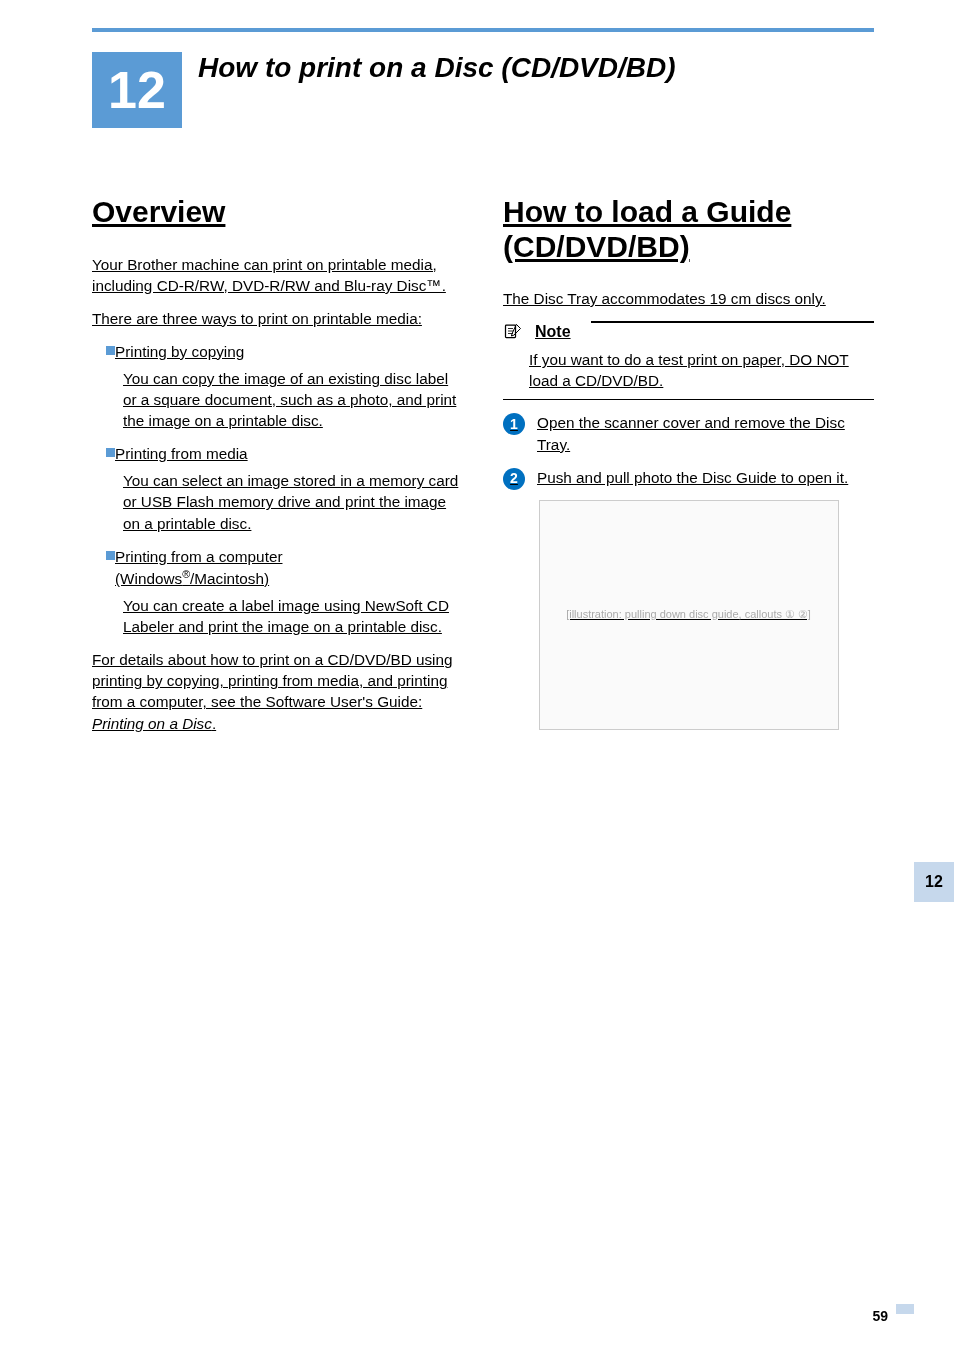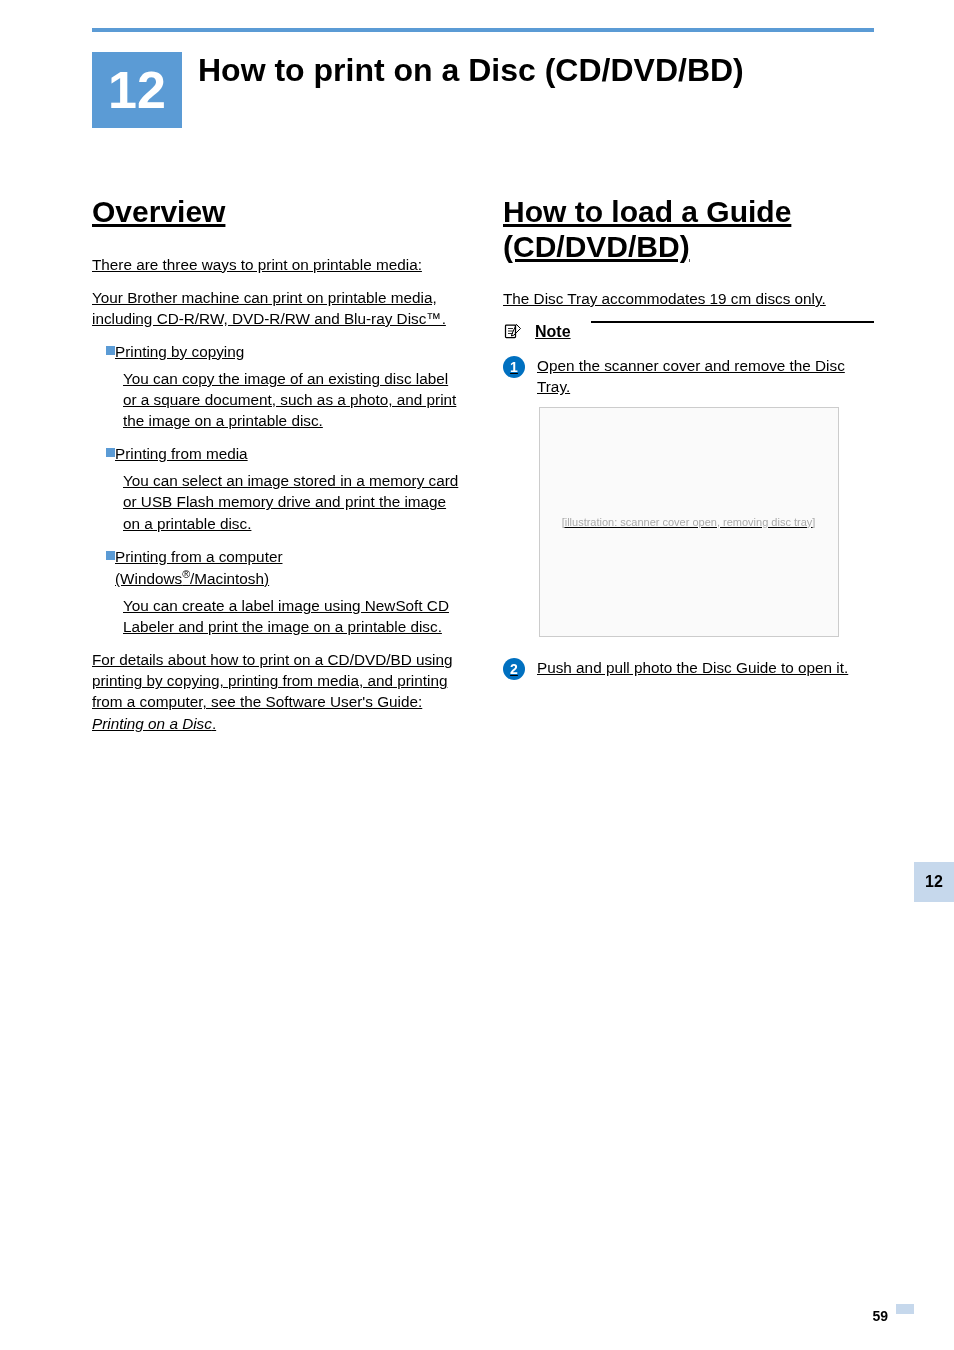--- a/index.html
+++ b/index.html
@@ -32,25 +32,26 @@
     background: #5b9bd5;
     color: #fff;
     font-size: 52px;
     font-weight: bold;
     padding: 12px 14px;
     line-height: 1;
     min-width: 90px;
     text-align: center;
   }
   .chapter-title {
-    font-size: 32px;
+    font-size: 28px;
     font-weight: bold;
     line-height: 1.15;
     color: #000;
     flex: 1;
+    font-style: italic;
   }
   .content {
     position: absolute;
     top: 195px;
     left: 92px;
     right: 80px;
     display: flex;
     gap: 40px;
   }
   .col {
@@ -185,22 +186,22 @@
 
 <div class="chapter-header">
   <div class="chapter-number-box">12</div>
   <div class="chapter-title">How to print on a Disc (CD/DVD/BD)</div>
 </div>
 
 <div class="content">
 
   <div class="col">
     <div class="section-heading">Overview</div>
+    <div class="para">Your Brother machine can print on printable media, including CD-R/RW, DVD-R/RW and Blu-ray Disc™.</div>
     <div class="para">There are three ways to print on printable media:</div>
-    <div class="para">Your Brother machine can print on printable media, including CD-R/RW, DVD-R/RW and Blu-ray Disc™.</div>
 
     <div class="bullet-item">
       <span class="sq"></span>
       <span class="bt">Printing by copying</span>
     </div>
     <div class="sub-para">You can copy the image of an existing disc label or a square document, such as a photo, and print the image on a printable disc.</div>
 
     <div class="bullet-item">
       <span class="sq"></span>
       <span class="bt">Printing from media</span>
@@ -230,33 +231,34 @@
         <svg class="note-icon" viewBox="0 0 24 24">
           <rect x="3" y="5" width="12" height="15" rx="1" fill="none" stroke="#000" stroke-width="1.5"></rect>
           <line x1="6" y1="9" x2="12" y2="9" stroke="#000" stroke-width="1"></line>
           <line x1="6" y1="12" x2="12" y2="12" stroke="#000" stroke-width="1"></line>
           <line x1="6" y1="15" x2="12" y2="15" stroke="#000" stroke-width="1"></line>
           <path d="M16 4 L21 9 L13 17 L10 18 L11 15 Z" fill="none" stroke="#000" stroke-width="1.2"></path>
         </svg>
         <span class="note-label">Note</span>
         <span class="note-line"></span>
       </div>
+      <div class="note-body">If you want to do a test print on paper, DO NOT load a CD/DVD/BD.</div>
     </div>
 
     <div class="step">
       <div class="step-num">1</div>
       <div class="step-text">Open the scanner cover and remove the Disc Tray.</div>
     </div>
 
-    <div class="fig-placeholder">[illustration: scanner cover open, removing disc tray]</div>
 
     <div class="step">
       <div class="step-num">2</div>
       <div class="step-text">Push and pull photo the Disc Guide to open it.</div>
     </div>
 
+    <div class="fig-placeholder">[illustration: pulling down disc guide, callouts ① ②]</div>
   </div>
 
 </div>
 
 <div class="side-tab">12</div>
 <div class="page-accent"></div>
 <div class="page-num">59</div>
 
 </body></html>

